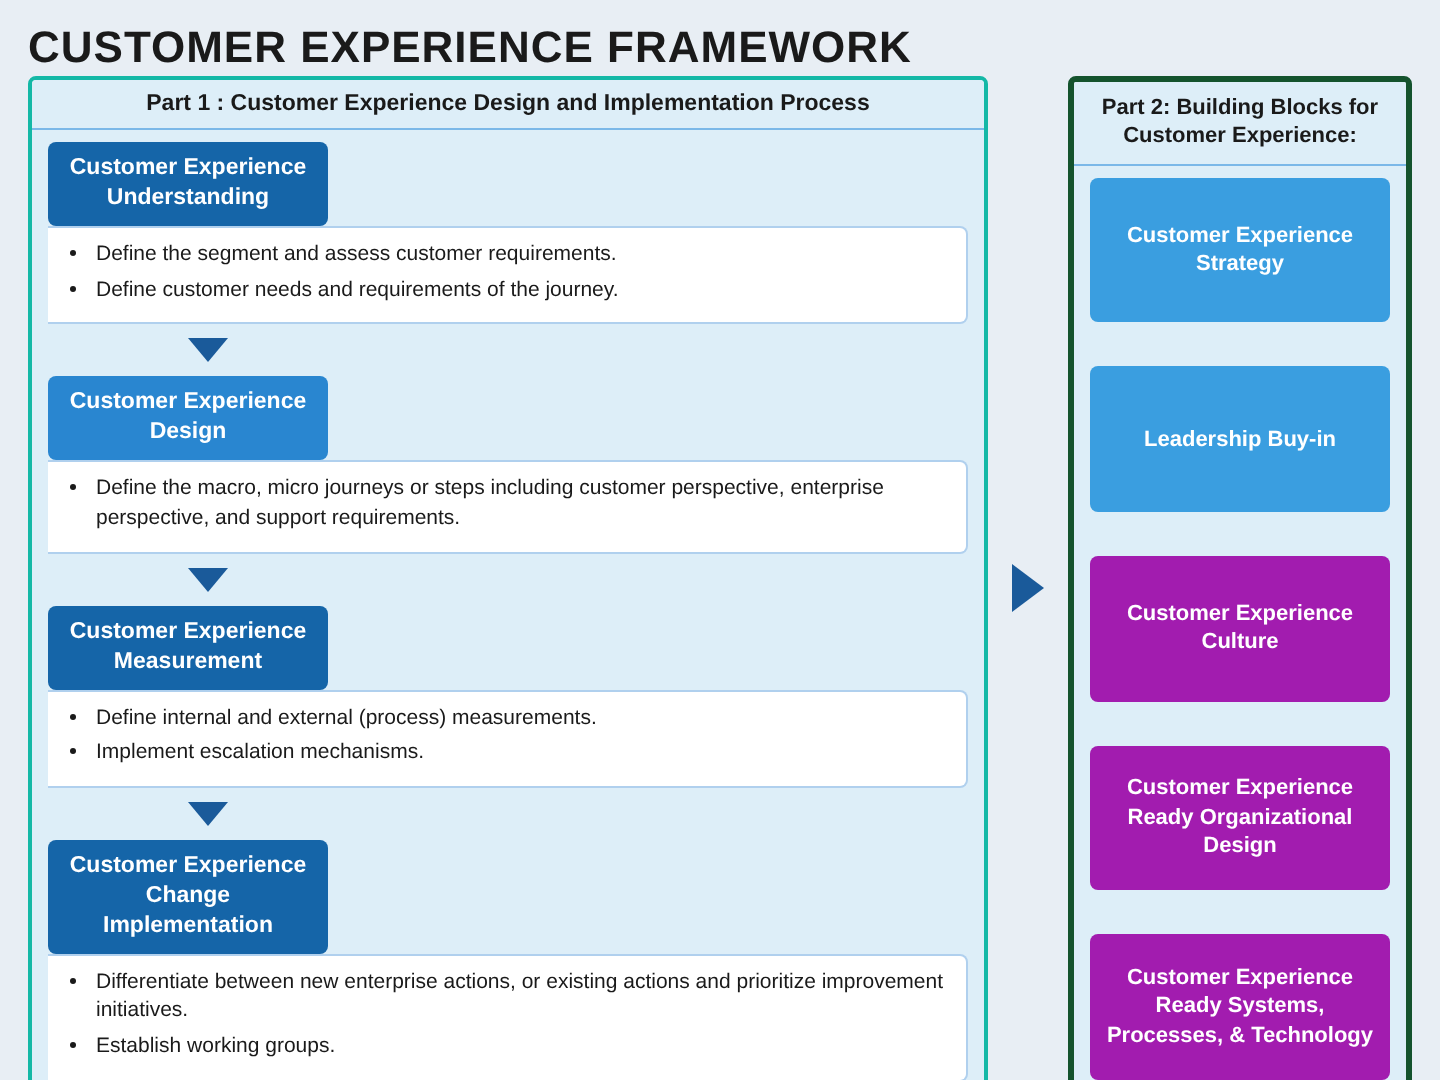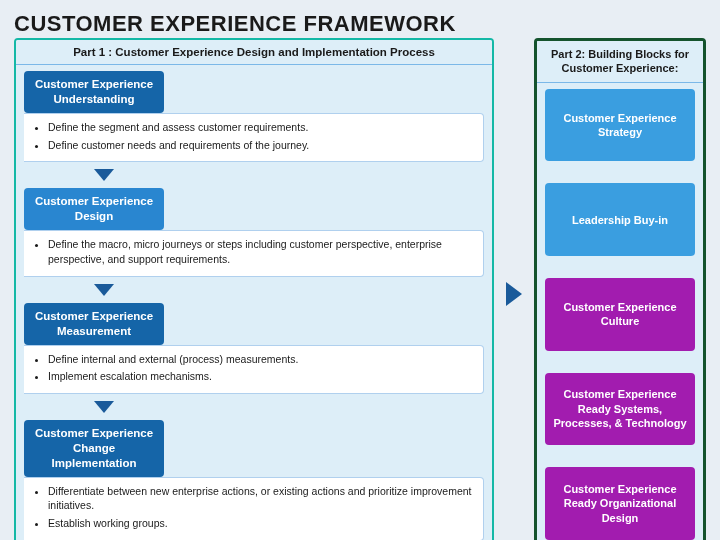--- a/index.html
+++ b/index.html
@@ -236,18 +236,18 @@
     </div>
     <div class="panel-arrow">
       <div class="panel-arrow-shape"></div>
     </div>
     <div class="right-panel">
       <div class="right-panel-title">Part 2: Building Blocks for Customer Experience:</div>
       <div class="building-blocks" id="building-blocks">
           <div class="block-item light">Customer Experience Strategy</div>
           <div class="block-item light">Leadership Buy-in</div>
           <div class="block-item dark">Customer Experience Culture</div>
+          <div class="block-item dark">Customer Experience Ready Organizational Design</div>
           <div class="block-item dark">Customer Experience Ready Systems, Processes, &amp; Technology</div>
-          <div class="block-item dark">Customer Experience Ready Organizational Design</div>
         </div>
     </div>
   </div>
 </div>
 
 </body></html>

